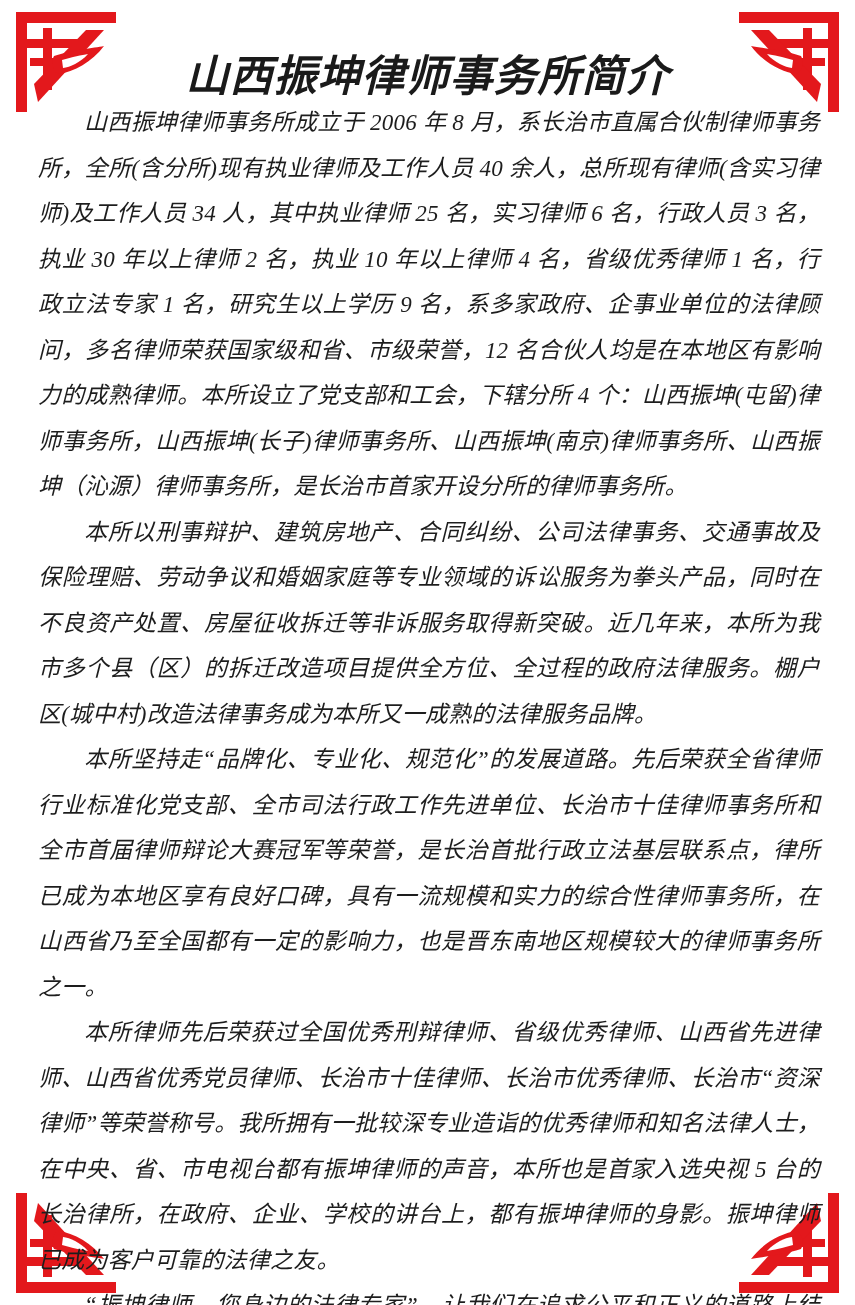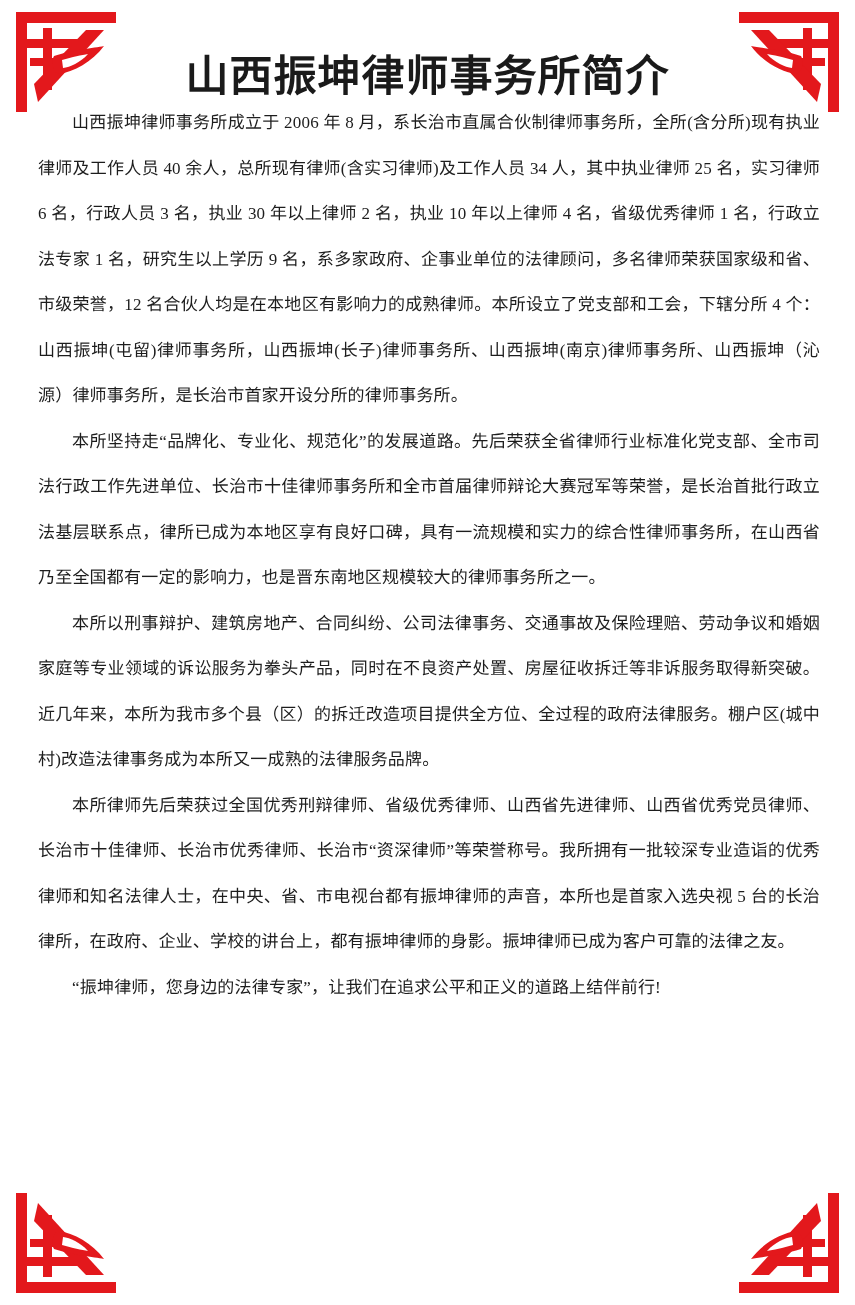--- a/index.html
+++ b/index.html
@@ -10,20 +10,21 @@
   }
 
   #page {
     position: relative;
     width: 855px;
     height: 1305px;
     margin: 0 auto;
     background: #ffffff;
     overflow: hidden;
     font-family: "Liberation Serif", "DejaVu Serif", serif;
+    font-style: italic;
   }
 
   
   .corner {
     position: absolute;
     width: 118px;
     height: 118px;
     pointer-events: none;
   }
   .corner svg { display: block; width: 100%; height: 100%; }
@@ -51,21 +52,21 @@
 
   
   .doc-body {
     position: absolute;
     top: 100px;
     left: 38px;
     width: 782px;
   }
 
   .para {
-    font-size: 17px;
+    font-size: 23px;
     line-height: 45.5px;
     color: #1d1d1d;
     text-align: justify;
     text-align-last: left;
     text-justify: inter-character;
     letter-spacing: 0.2px;
     margin: 0;
     word-break: break-all;
   }
   .para.indent { text-indent: 2em; }
@@ -141,23 +142,23 @@
       </g>
     </svg>
   </div>
 
   <h1 class="doc-title">山西振坤律师事务所简介</h1>
 
   <div class="doc-body">
 
     <p class="para indent"><span>山西振坤律师事务所成立于 2006 年 8 月，系长治市直属合伙制律师事务所，全所</span><span>(含分所)现有执业律师及工作人员 40 余人，总所现有律师(含实习律师)及工作人员 34 人，其中执业律师 25 名，实习律师 6 名，行政人员 3 名，执业 30 年以上律师 2 名，执业 10 年以上律师 4 名，省级优秀律师 1 名，行政立法专家 1 名，研究生以上学历 9 名，系多家政府、企事业单位的法律顾问，多名律师荣获国家级和省、市级荣誉，12 名合伙人均是在本地区有影响力的成熟律师。本所设立了党支部和工会，下辖分所 4 个：山西振坤(屯留)律师事务所，山西振坤(长子)律师事务所、山西振坤(南京)律师事务所、山西振坤（沁源）律师事务所，是长治市首家开设分所的律师事务所。</span></p>
 
+    <p class="para indent">本所以刑事辩护、建筑房地产、合同纠纷、公司法律事务、交通事故及保险理赔、劳动争议和婚姻家庭等专业领域的诉讼服务为拳头产品，同时在不良资产处置、房屋征收拆迁等非诉服务取得新突破。近几年来，本所为我市多个县（区）的拆迁改造项目提供全方位、全过程的政府法律服务。棚户区(城中村)改造法律事务成为本所又一成熟的法律服务品牌。</p>
+
     <p class="para indent">本所坚持走“品牌化、专业化、规范化”的发展道路。先后荣获全省律师行业标准化党支部、全市司法行政工作先进单位、长治市十佳律师事务所和全市首届律师辩论大赛冠军等荣誉，是长治首批行政立法基层联系点，律所已成为本地区享有良好口碑，具有一流规模和实力的综合性律师事务所，在山西省乃至全国都有一定的影响力，也是晋东南地区规模较大的律师事务所之一。</p>
-
-    <p class="para indent">本所以刑事辩护、建筑房地产、合同纠纷、公司法律事务、交通事故及保险理赔、劳动争议和婚姻家庭等专业领域的诉讼服务为拳头产品，同时在不良资产处置、房屋征收拆迁等非诉服务取得新突破。近几年来，本所为我市多个县（区）的拆迁改造项目提供全方位、全过程的政府法律服务。棚户区(城中村)改造法律事务成为本所又一成熟的法律服务品牌。</p>
 
     <p class="para indent">本所律师先后荣获过全国优秀刑辩律师、省级优秀律师、山西省先进律师、山西省优秀党员律师、长治市十佳律师、长治市优秀律师、长治市“资深律师”等荣誉称号。我所拥有一批较深专业造诣的优秀律师和知名法律人士，在中央、省、市电视台都有振坤律师的声音，本所也是首家入选央视 5 台的长治律所，在政府、企业、学校的讲台上，都有振坤律师的身影。振坤律师已成为客户可靠的法律之友。</p>
 
 
     <p class="para indent">“振坤律师，您身边的法律专家”，让我们在追求公平和正义的道路上结伴前行!</p>
 
   </div>
 
 </div>
 

